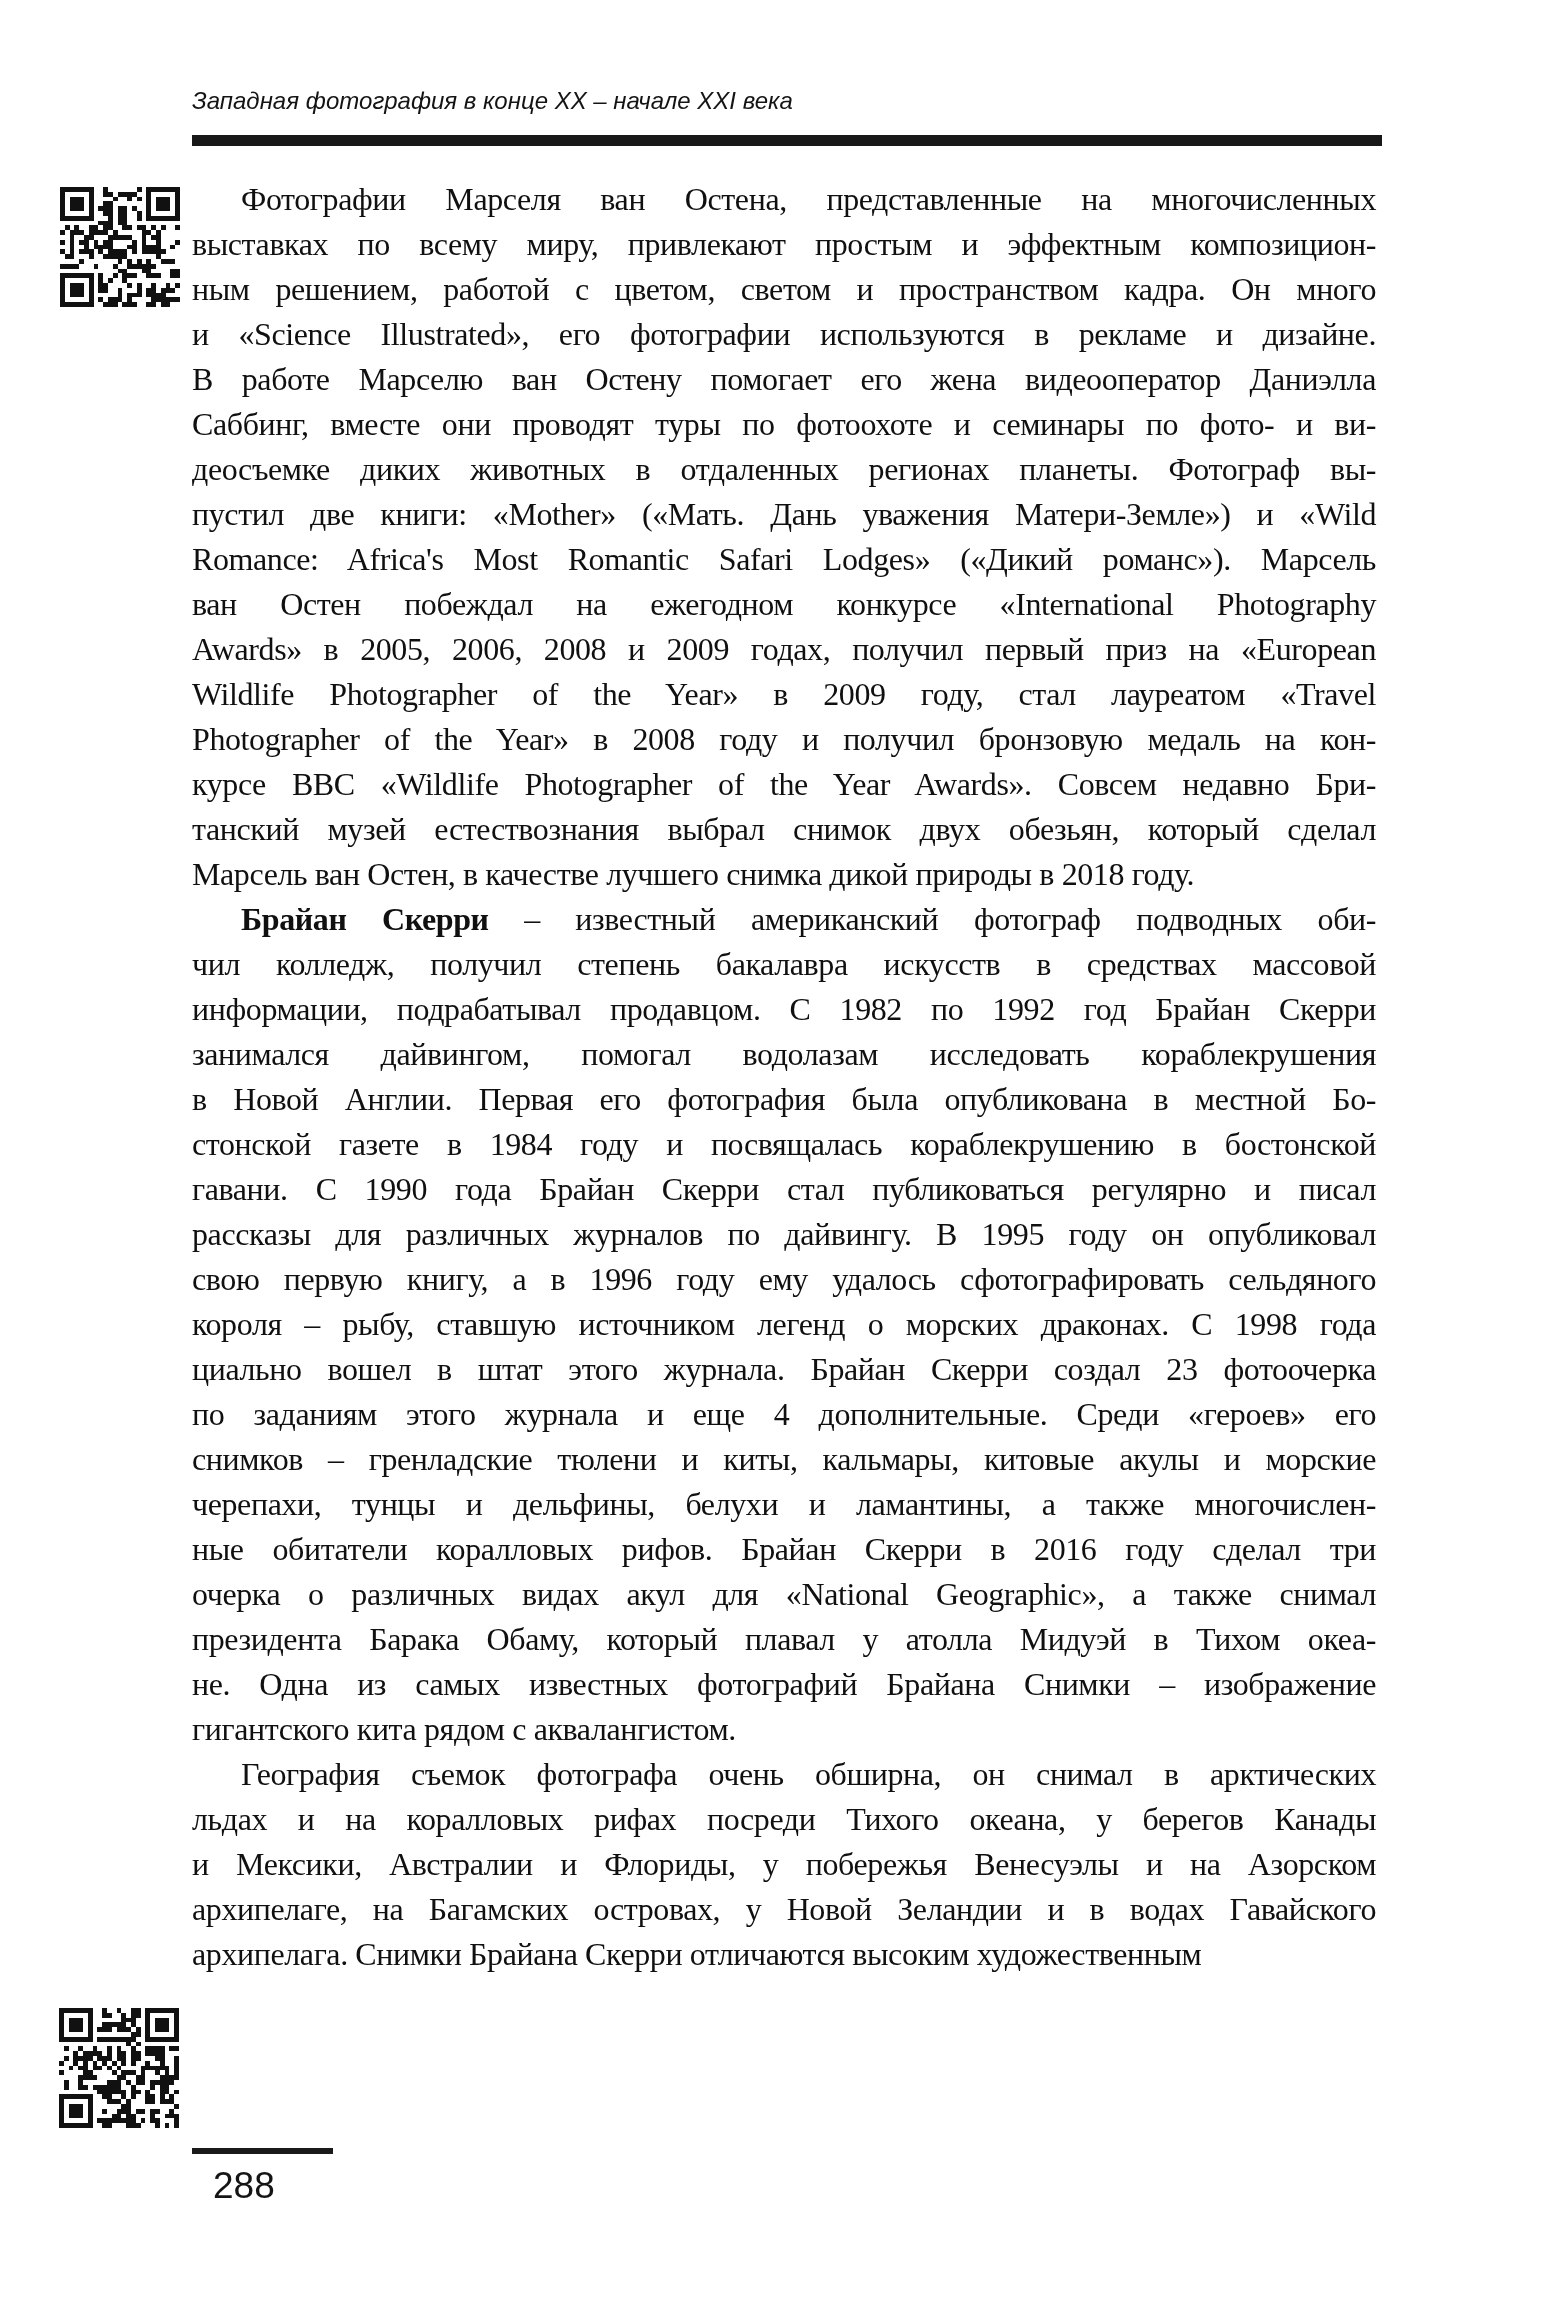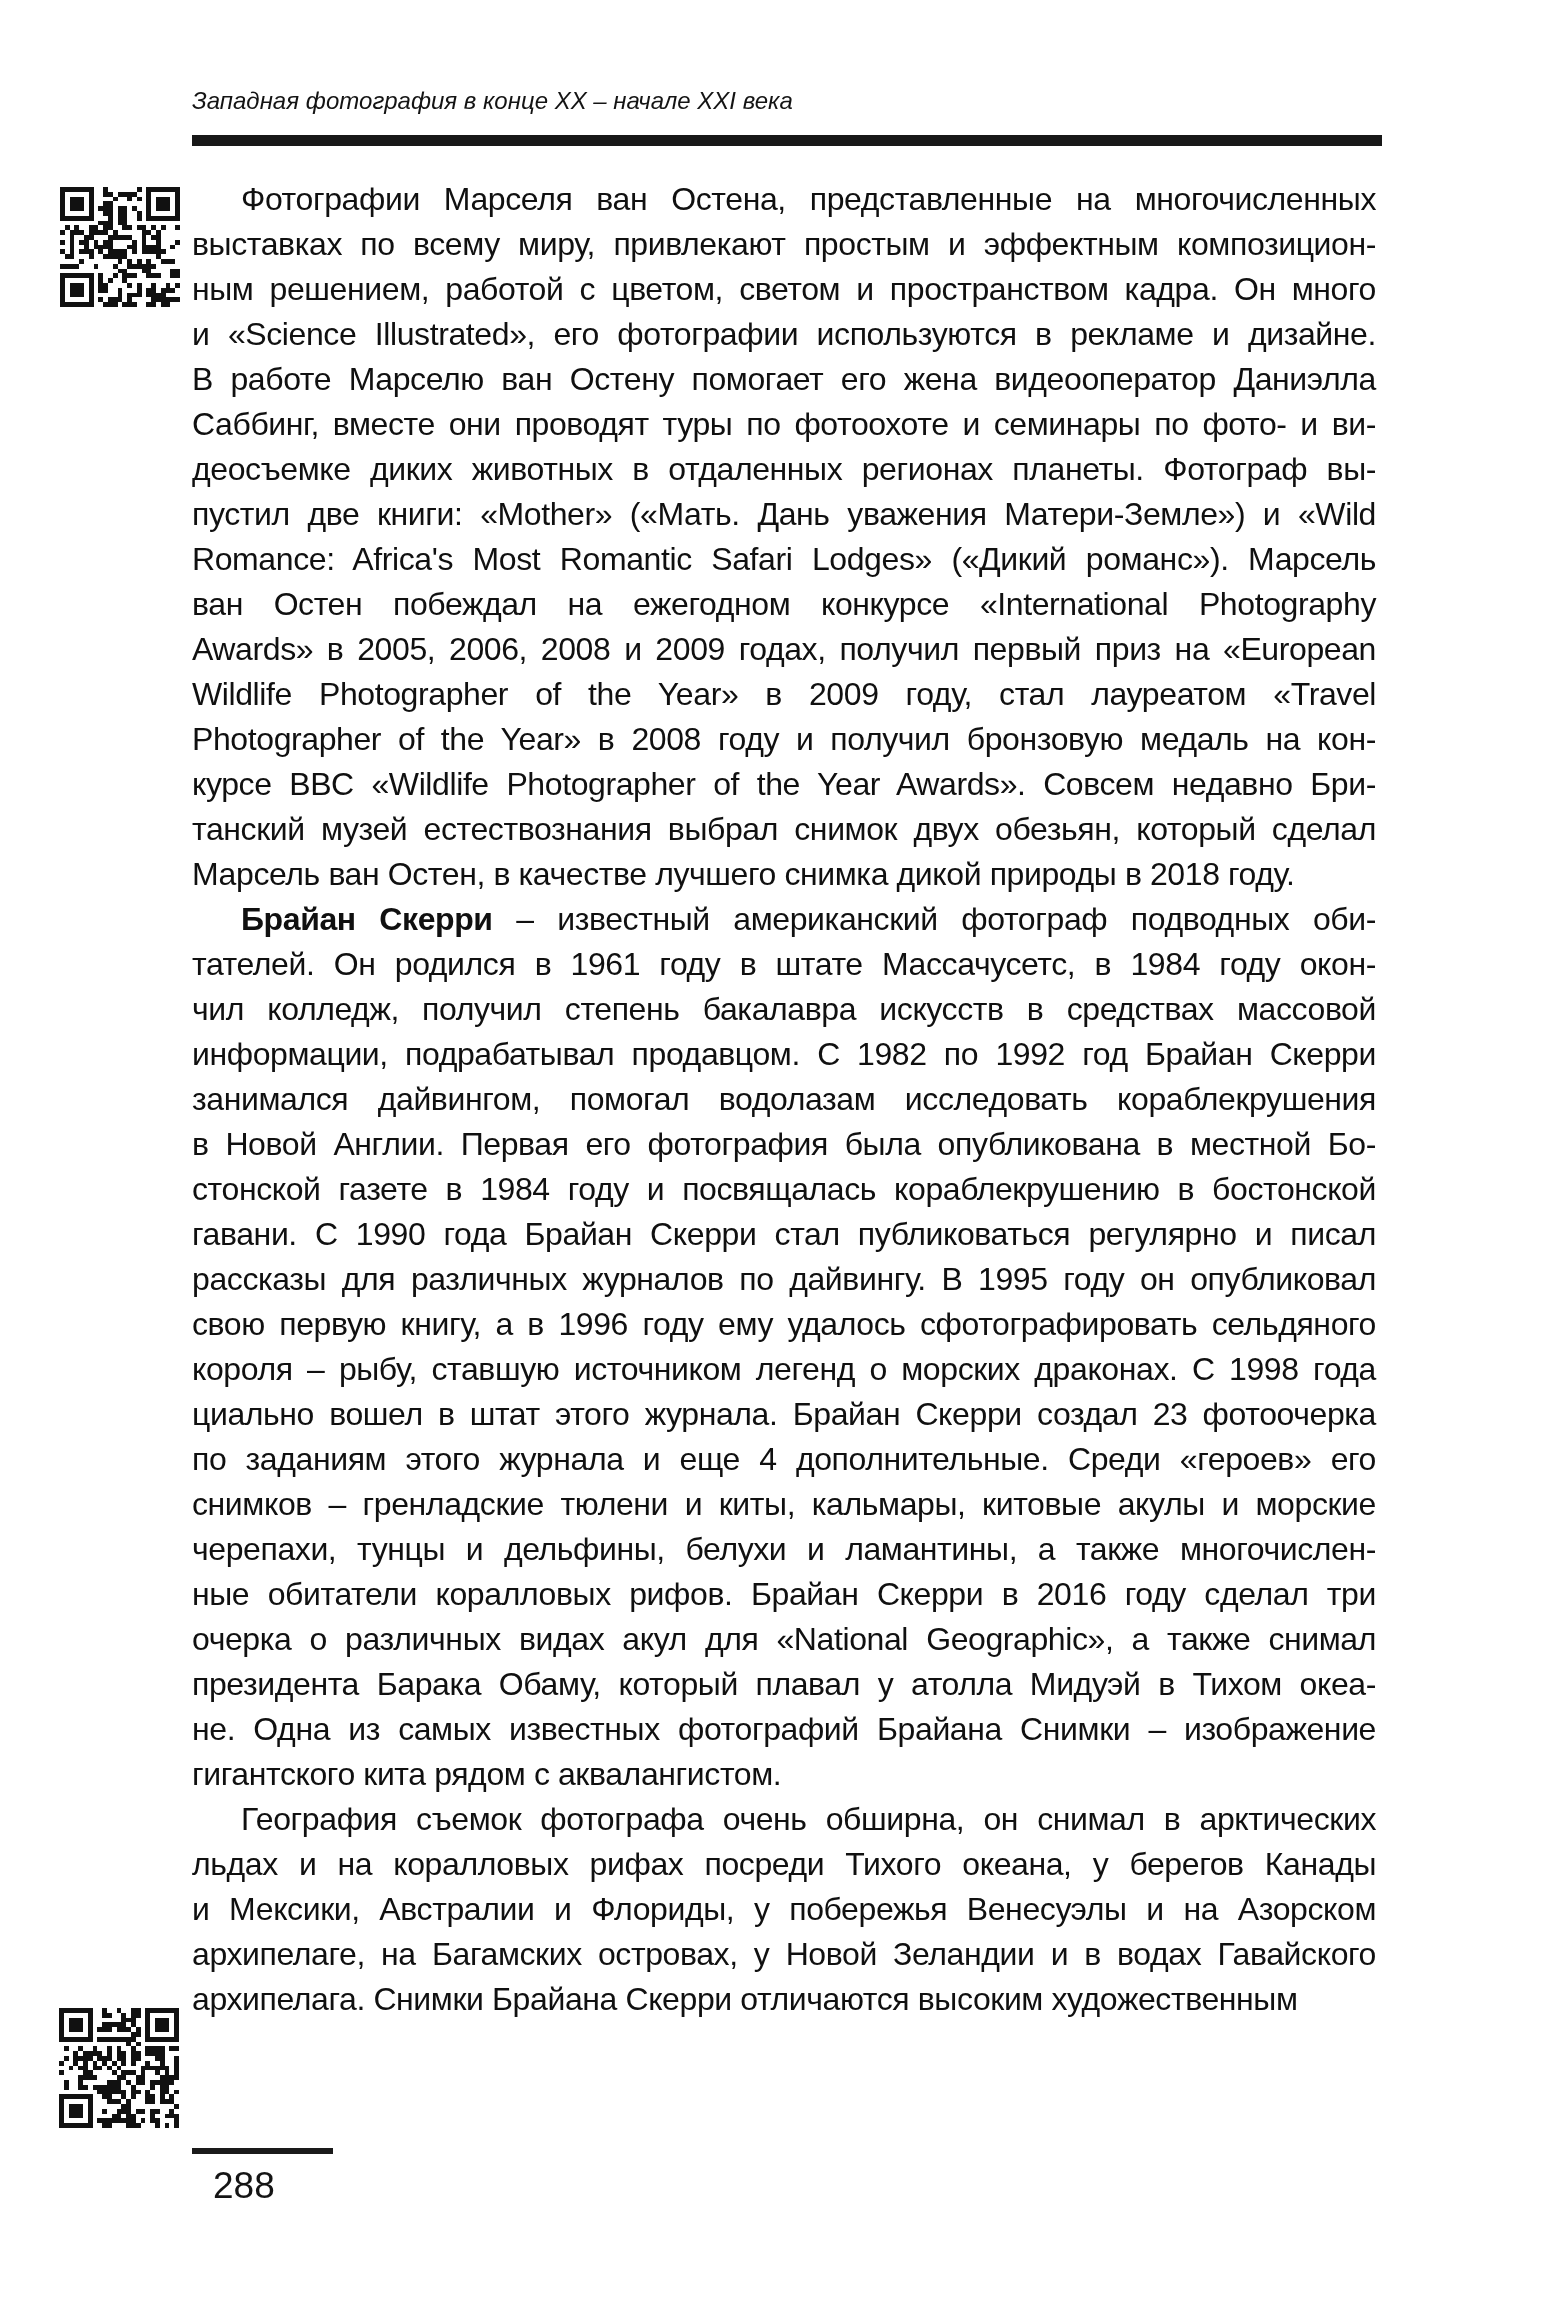--- a/index.html
+++ b/index.html
@@ -24,21 +24,21 @@
   .qr{position:absolute;width:120px;height:120px;}
   .qr-top{left:60px;top:187px;}
   .qr-bottom{left:59px;top:2008px;}
   .text-block{
     position:absolute;left:192px;top:177px;width:1184px;
     font-size:32px;line-height:45px;letter-spacing:-0.4px;
     color:#101010;
   }
   .para{margin:0;}
   .para.gap{}
-  .line{text-align:justify;text-align-last:justify;-moz-text-align-last:justify;}
+  .line{text-align:justify;text-align-last:justify;font-family:Liberation Serif, serif;-moz-text-align-last:justify;}
   .line.first{text-indent:49px;}
   .line.last{text-align-last:left;-moz-text-align-last:left;}
   .line b{font-weight:bold;}
   .footer-rule{
     position:absolute;left:192px;top:2148px;
     width:141px;height:5.5px;background:#1a1a1a;
   }
   .page-number{
     position:absolute;left:192px;top:2164px;
     font-size:37px;line-height:43px;color:#141414;margin-left:21px;
@@ -514,21 +514,20 @@
         <div class="line">ван Остен побеждал на ежегодном конкурсе «International Photography</div>
         <div class="line">Awards» в 2005, 2006, 2008 и 2009 годах, получил первый приз на «European</div>
         <div class="line">Wildlife Photographer of the Year» в 2009 году, стал лауреатом «Travel</div>
         <div class="line">Photographer of the Year» в 2008 году и получил бронзовую медаль на кон-</div>
         <div class="line">курсе BBC «Wildlife Photographer of the Year Awards». Совсем недавно Бри-</div>
         <div class="line">танский музей естествознания выбрал снимок двух обезьян, который сделал</div>
         <div class="line last">Марсель ван Остен, в качестве лучшего снимка дикой природы в 2018 году.</div>
       </div>
     <div class="para gap">
         <div class="line first"><b>Брайан Скерри</b> – известный американский фотограф подводных оби-</div>
-        <div class="line">тателей. Он родился в 1961 году в штате Массачусетс, в 1984 году окон-</div>
         <div class="line">чил колледж, получил степень бакалавра искусств в средствах массовой</div>
         <div class="line">информации, подрабатывал продавцом. С 1982 по 1992 год Брайан Скерри</div>
         <div class="line">занимался дайвингом, помогал водолазам исследовать кораблекрушения</div>
         <div class="line">в Новой Англии. Первая его фотография была опубликована в местной Бо-</div>
         <div class="line">стонской газете в 1984 году и посвящалась кораблекрушению в бостонской</div>
         <div class="line">гавани. С 1990 года Брайан Скерри стал публиковаться регулярно и писал</div>
         <div class="line">рассказы для различных журналов по дайвингу. В 1995 году он опубликовал</div>
         <div class="line">свою первую книгу, а в 1996 году ему удалось сфотографировать сельдяного</div>
         <div class="line">короля – рыбу, ставшую источником легенд о морских драконах. С 1998 года</div>
         <div class="line">циально вошел в штат этого журнала. Брайан Скерри создал 23 фотоочерка</div>

